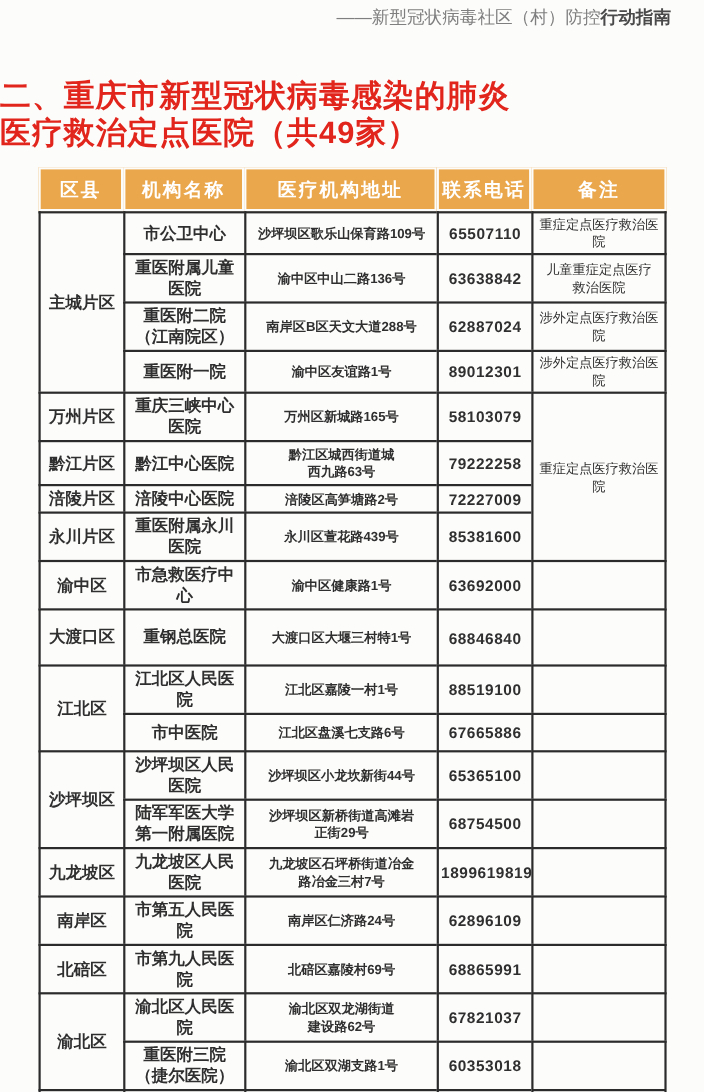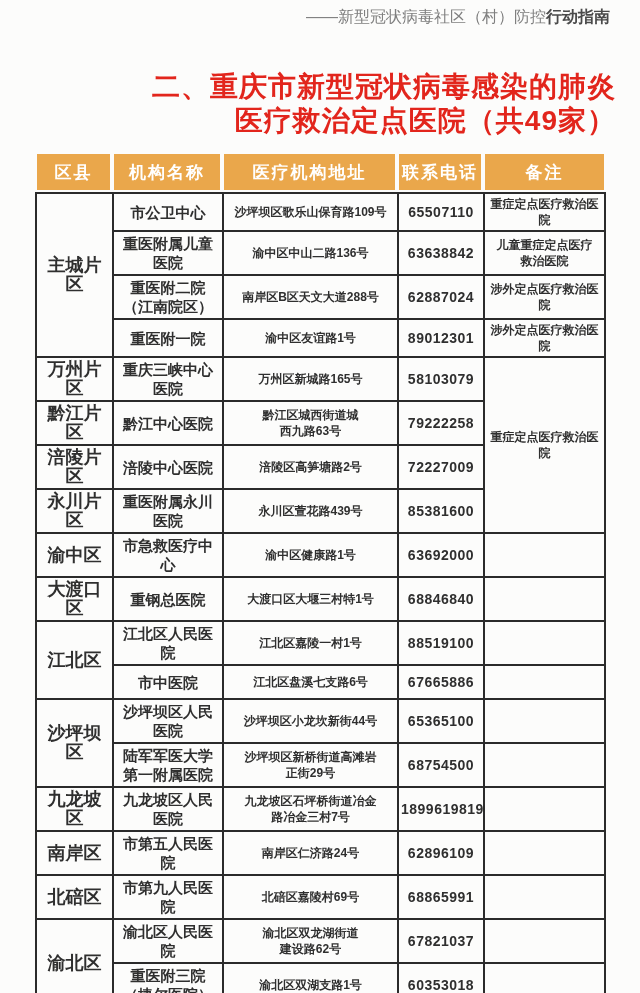--- a/index.html
+++ b/index.html
@@ -21,21 +21,21 @@
     letter-spacing: 1px;
   }
   .subtitle {
     color: #7F7F7F; font-size: 16px; font-weight: 400;
   }
   .subtitle .bold-part { color: #4A4A4A; font-weight: 700; }
 
   
   .doc-title {
     position: absolute; top: 70px; left: 0; width: 616px;
-    text-align: right; color: #E2251C; font-weight: 700;
+    text-align: left; color: #E2251C; font-weight: 700;
     font-size: 28px; line-height: 34px; letter-spacing: 1px;
   }
 
   
   table.hospitals {
     position: absolute; left: 35px; top: 152px;
     width: 571px;
     border-spacing: 0;
     table-layout: fixed;
   }
@@ -60,25 +60,25 @@
     border-left: 2px solid #2B2B2B;
     text-align: center;
     vertical-align: middle;
     white-space: pre-line;
     box-sizing: border-box;
     padding: 2px 2px;
   }
   td.cell-note { border-right: 2px solid #2B2B2B; }
   tbody tr:last-child td { border-bottom: 2px solid #2B2B2B; }
 
-  td.cell-district { font-size: 18px; font-weight: 700; line-height: 19px; }
+  td.cell-district { font-size: 15px; font-weight: 700; line-height: 19px; }
   td.cell-name     { font-size: 15px; font-weight: 700; line-height: 19px; }
   td.cell-addr     { font-size: 12px; font-weight: 700; line-height: 16px; }
   td.cell-phone    { font-size: 14px; font-weight: 700; letter-spacing: 0.5px; }
-  td.cell-note     { font-size: 12px; font-weight: 700; line-height: 16px; }
+  td.cell-note     { font-size: 12px; font-weight: 400; line-height: 16px; }
 
   .page-number {
     position: absolute; right: 0px; top: 1002px;
     font-size: 18px; color: #000000; font-weight: 400;
   }
 </style>
 </head>
 <body>
 
 <div class="top-header">
@@ -161,21 +161,21 @@
         <td class="cell-addr">永川区萱花路439号</td>
         <td class="cell-phone">85381600</td>
       </tr>
       <tr style="height: 35px;">
         <td class="cell-district">渝中区</td>
         <td class="cell-name">市急救医疗中心</td>
         <td class="cell-addr">渝中区健康路1号</td>
         <td class="cell-phone">63692000</td>
         <td class="cell-note"></td>
       </tr>
-      <tr style="height: 32px;">
+      <tr style="height: 51px;">
         <td class="cell-district">大渡口区</td>
         <td class="cell-name">重钢总医院</td>
         <td class="cell-addr">大渡口区大堰三村特1号</td>
         <td class="cell-phone">68846840</td>
         <td class="cell-note"></td>
       </tr>
       <tr style="height: 31px;">
         <td class="cell-district" rowspan="2">江北区</td>
         <td class="cell-name">江北区人民医院</td>
         <td class="cell-addr">江北区嘉陵一村1号</td>

